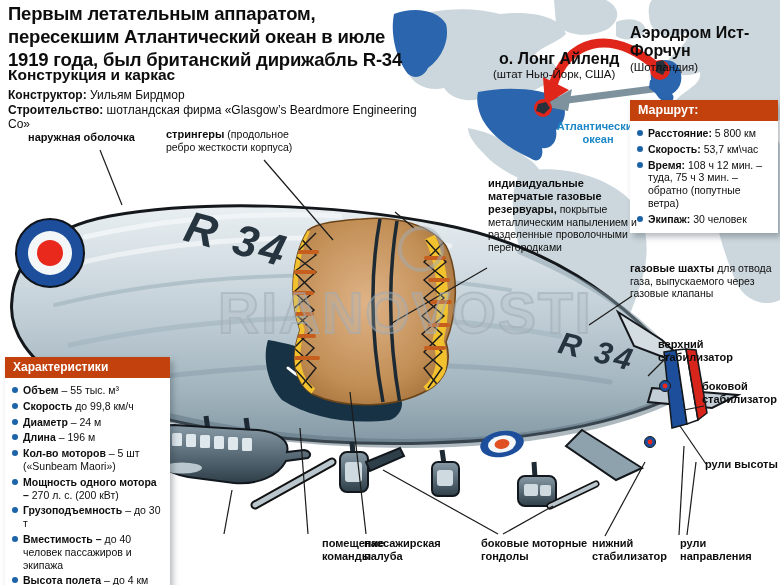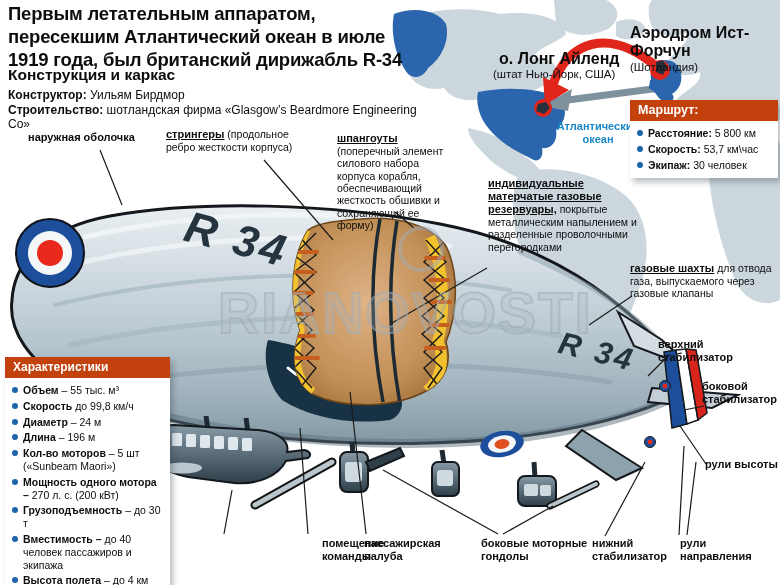--- a/index.html
+++ b/index.html
@@ -23,21 +23,21 @@
 
   .infobox { position:absolute; background:#ffffff; box-shadow:3px 4px 6px rgba(50,60,70,.35); }
   .infobox .hdr { background:#c2410c; color:#fff; font-weight:bold; font-size:12.5px;
     padding:3px 8px 4px 8px; }
   .infobox .body { padding:6px 6px 4px 7px; }
   .li { display:flex; gap:5px; margin-bottom:3px; font-size:10.5px; line-height:1.22; }
   .li b { font-weight:bold; }
   .dot { flex:none; width:6px; height:6px; border-radius:50%; background:#1c63a8; margin-top:3px; }
 
   .lbl { position:absolute; font-size:10.5px; line-height:1.18; }
-  .lbl b { font-weight:bold; font-size:11px;text-decoration:underline; }
+  .lbl b { font-weight:bold; font-size:11px; }
   .blbl { position:absolute; font-weight:bold; font-size:11px; line-height:1.2; }
 
   .marking { position:absolute; font-weight:bold; font-style:italic; color:#26343f;
     letter-spacing:3px; }
   .mk-front { left:184px; top:214px; font-size:44px; transform:rotate(15deg); }
   .mk-rear  { left:558px; top:334px; font-size:31px; transform:rotate(14deg); }
 
   .watermark { position:absolute; left:218px; top:280px; font-size:57px; font-weight:bold;
     letter-spacing:2px; color:rgba(175,185,195,0.28);
     -webkit-text-stroke:2px rgba(160,172,182,0.55); }
@@ -255,20 +255,24 @@
       <div class="li">
           <span class="dot"></span>
           <div><b>Расстояние:</b><span> 5 800 км</span></div>
         </div>
       <div class="li">
           <span class="dot"></span>
           <div><b>Скорость:</b><span> 53,7 км\час</span></div>
         </div>
       <div class="li">
           <span class="dot"></span>
+          <div><b>Время:</b><span> 108 ч 12 мин. – туда, 75 ч 3 мин. – обратно (попутные ветра)</span></div>
+        </div>
+      <div class="li">
+          <span class="dot"></span>
           <div><b>Экипаж:</b><span> 30 человек</span></div>
         </div>
     </div>
   </div>
 
   <div class="infobox" style="left:5px; top:357px; width:165px;">
     <div class="hdr" style="font-size:12px;">Характеристики</div>
     <div class="body">
       <div class="li">
           <span class="dot"></span>
@@ -308,23 +312,20 @@
         </div>
     </div>
   </div>
 
   <div class="blbl" style="left:28px; top:131px;">наружная оболочка</div>
 
   <div class="lbl" style="left:166px; top:128px; width:132px;">
     <b>стрингеры</b><span> (продольное ребро жесткости корпуса)</span>
   </div>
 
-  <div class="lbl" style="left:337px; top:132px; width:118px;">
-    <b>шпангоуты</b><span> (поперечный элемент силового набора корпуса корабля, обеспечивающий жесткость обшивки и сохраняющий ее форму)</span>
-  </div>
 
   <div class="lbl" style="left:488px; top:177px; width:155px;">
     <b>индивидуальные матерчатые газовые резервуары,</b><span> покрытые металлическим напылением и разделенные проволочными перегородками</span>
   </div>
 
   <div class="lbl" style="left:630px; top:262px; width:148px;">
     <b>газовые шахты</b><span> для отвода газа, выпускаемого через газовые клапаны</span>
   </div>
 
   <div class="blbl" style="left:658px; top:338px;">верхний стабилизатор</div>

